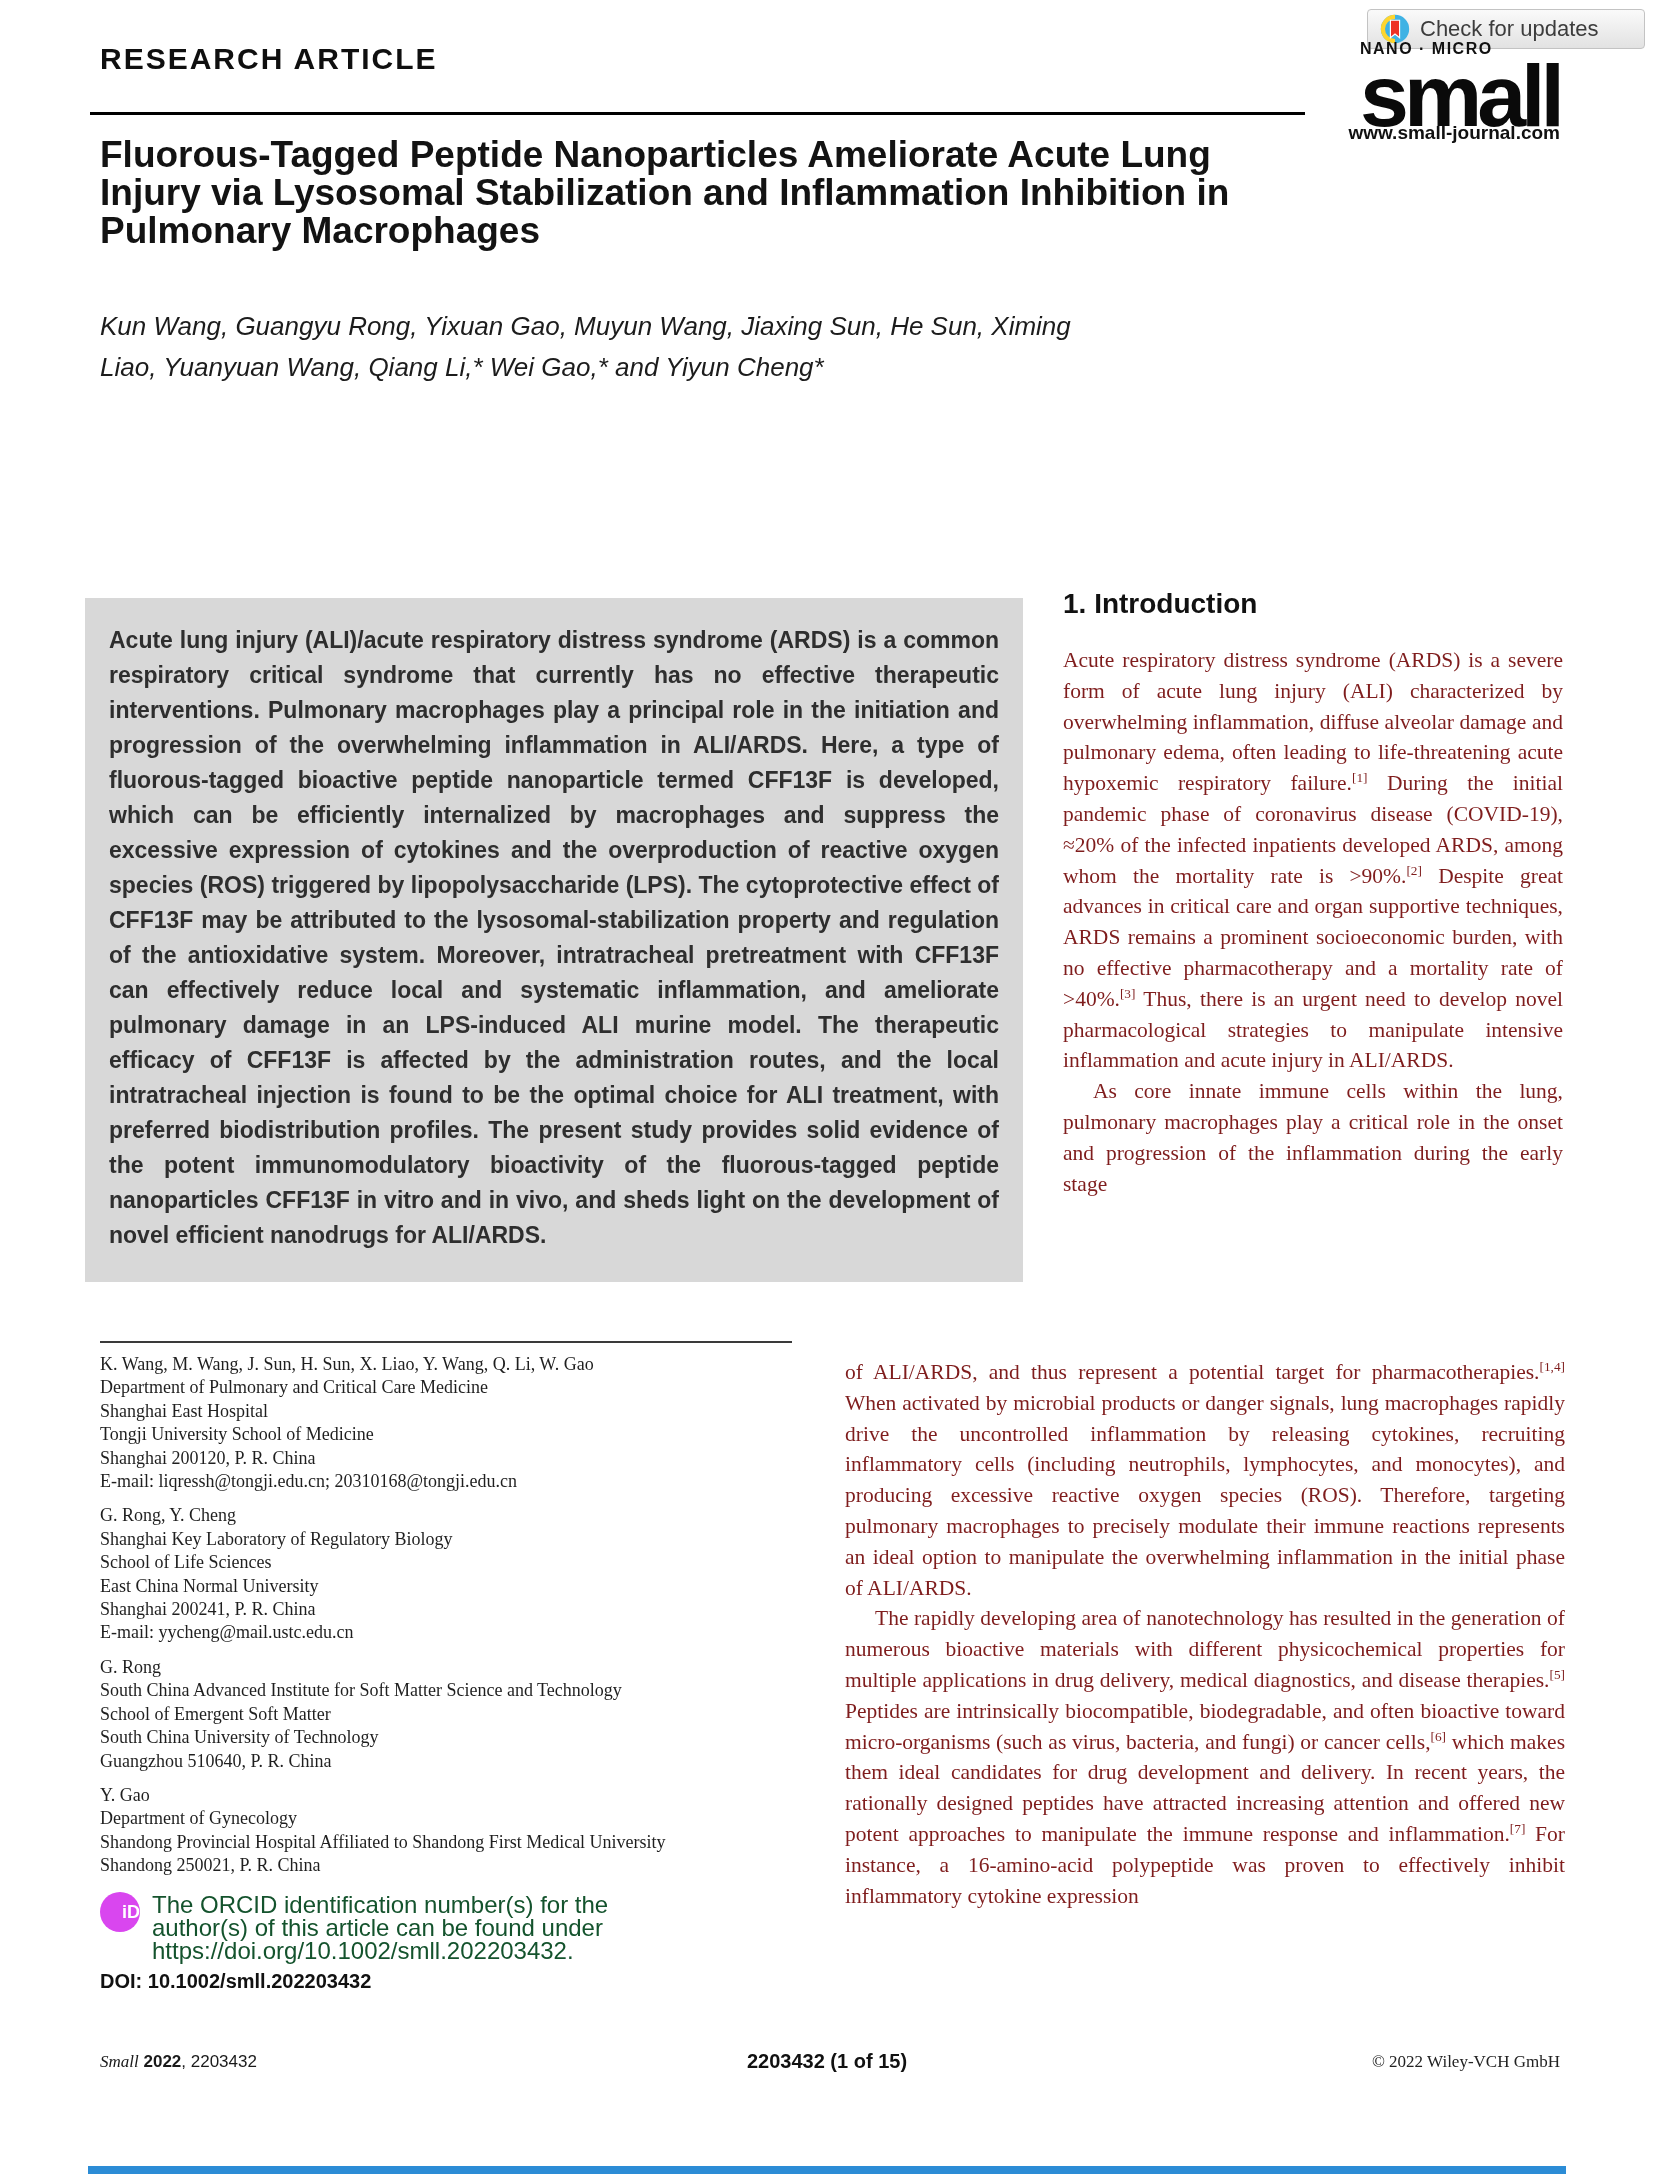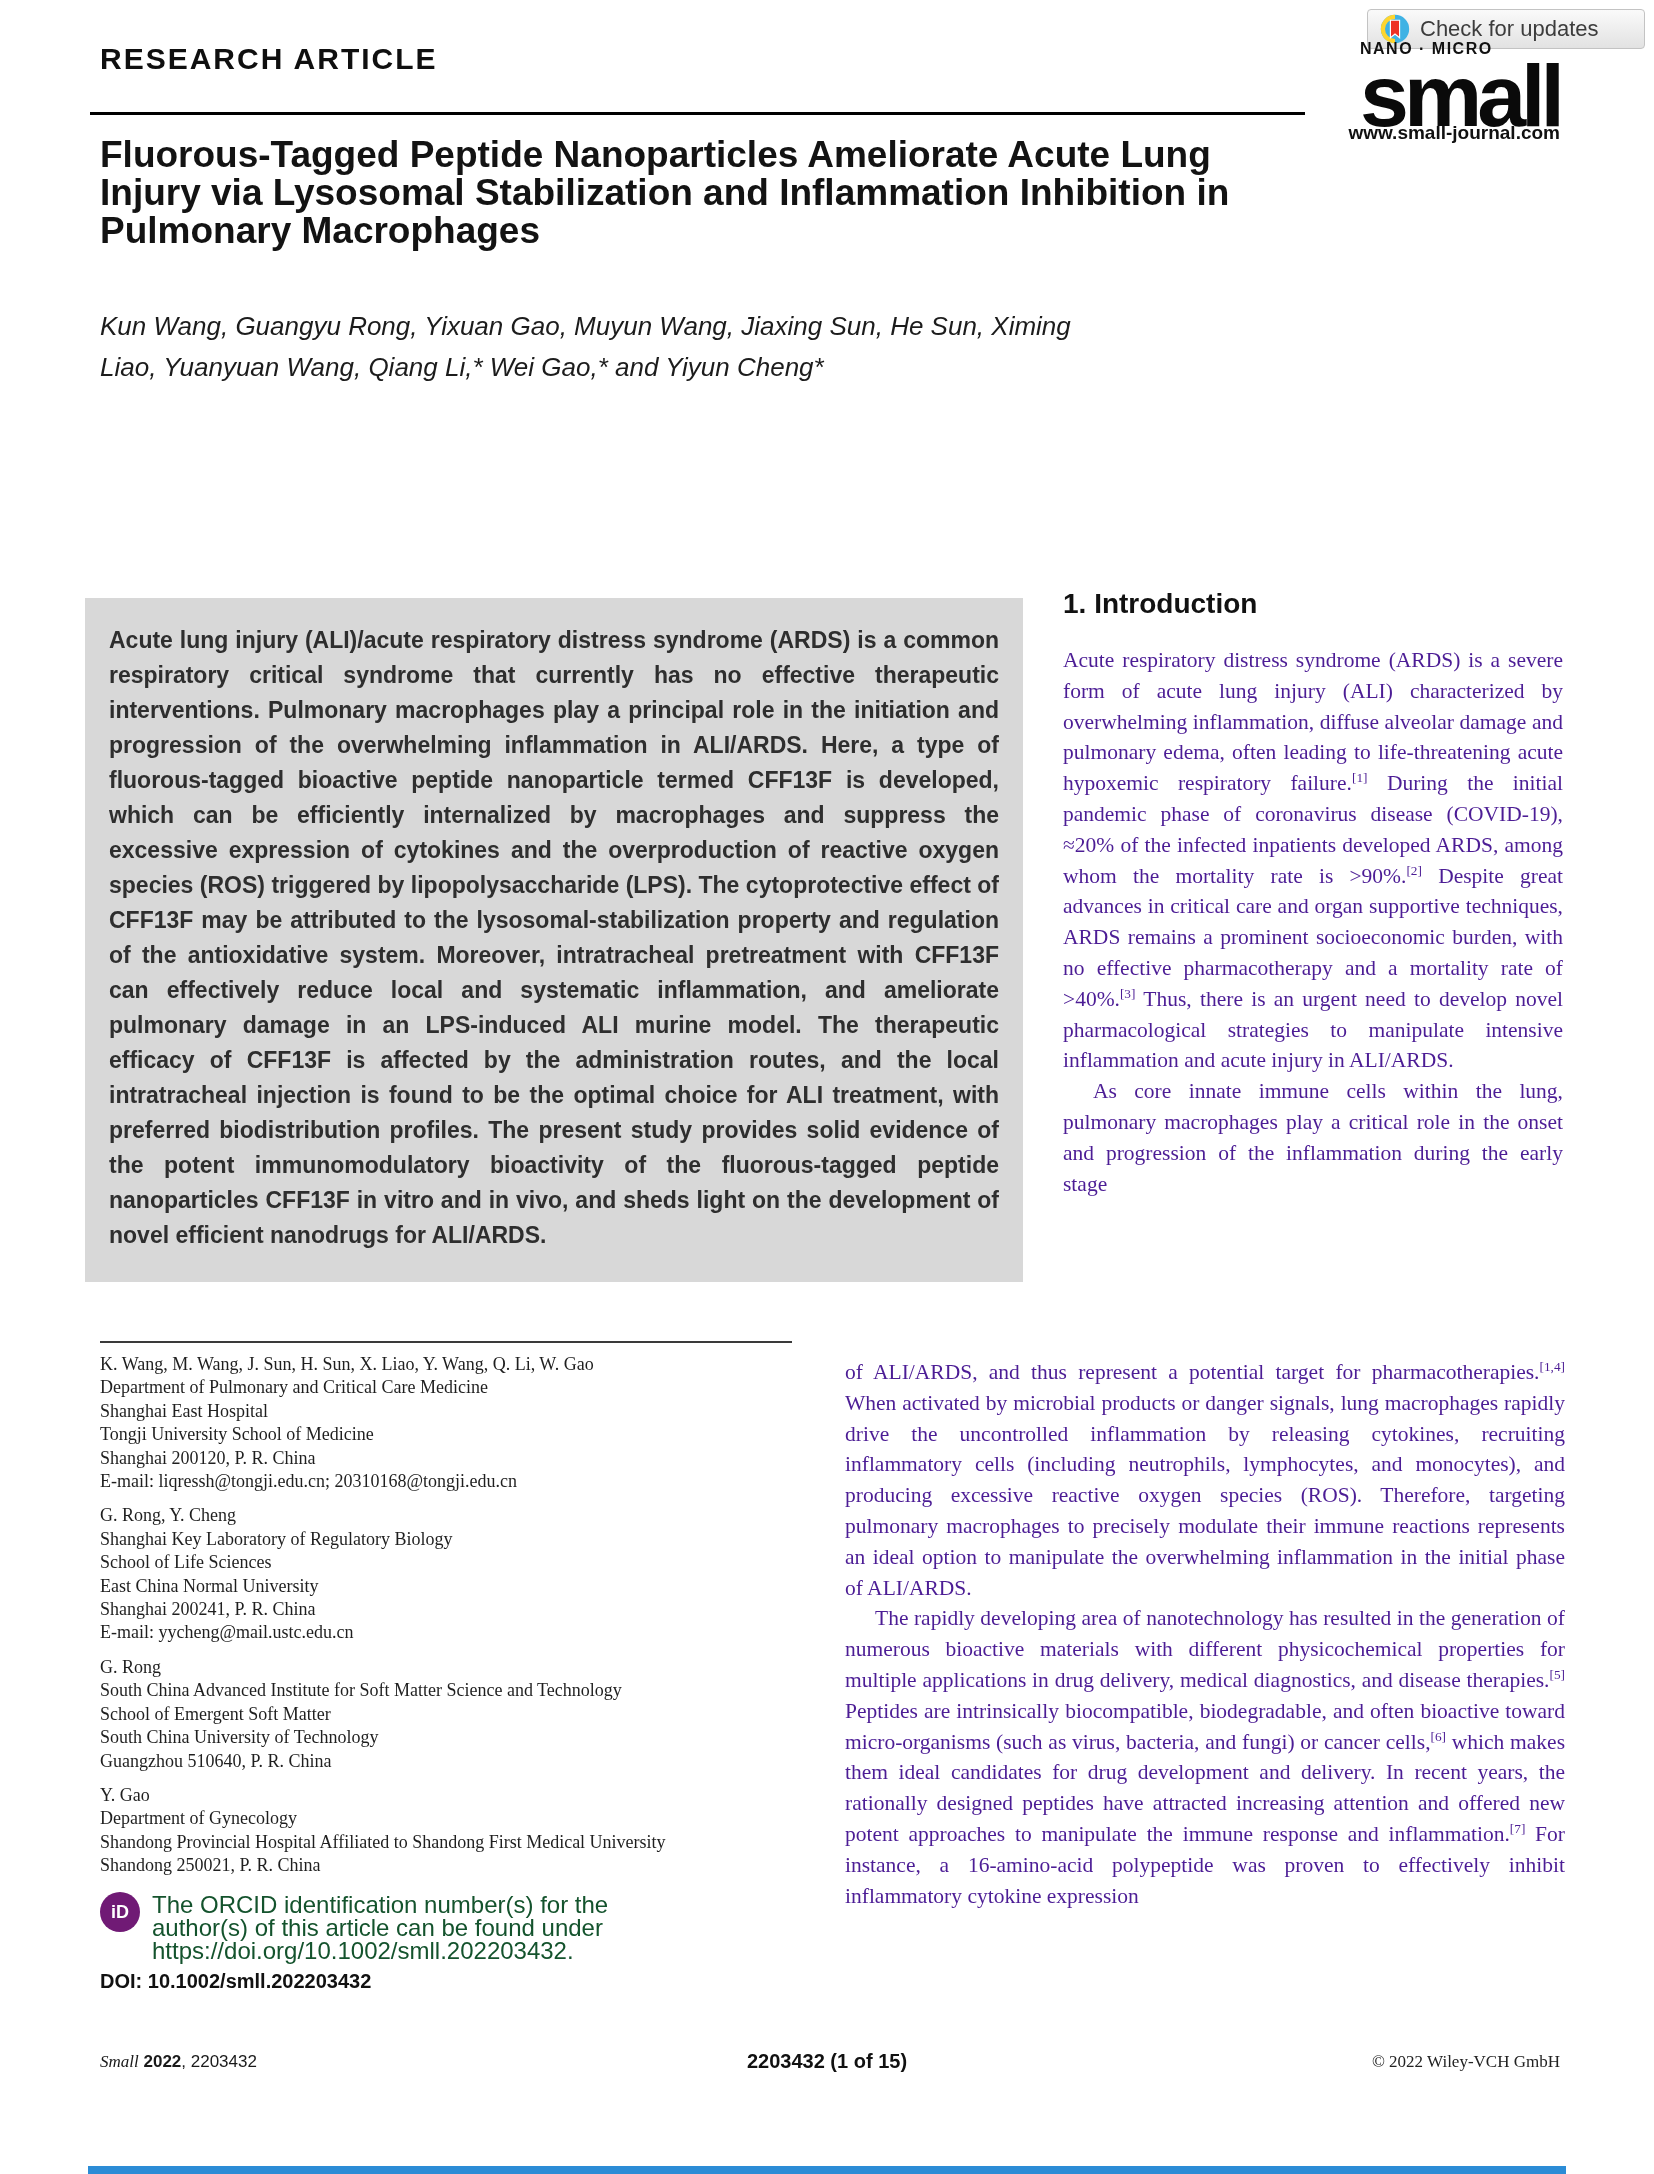--- a/index.html
+++ b/index.html
@@ -53,35 +53,35 @@
   }
   
   .intro-heading{
     position:absolute;left:1063px;top:588px;margin:0;
     font-size:28px;font-weight:bold;color:#111;
   }
   .col-narrow{position:absolute;left:1063px;top:645px;width:500px;}
   .col-wide{position:absolute;left:845px;top:1357px;width:720px;}
   .body-par{
     margin:0;font-family:"Liberation Serif",serif;
-    font-size:21.5px;line-height:30.8px;color:#4c1d95;
+    font-size:21.5px;line-height:30.8px;color:#7f1d1d;
     text-align:justify;hyphens:none;
   }
   .body-par.indent{text-indent:30px;}
   .body-par sup{font-size:0.62em;line-height:0;}
   
   .affil-rule{position:absolute;left:100px;top:1341px;width:692px;height:2px;background:#3a3a3a;}
   .affiliations{position:absolute;left:100px;top:1353px;width:710px;font-family:Liberation Serif, serif;}
   .affil-group{margin-bottom:11px;}
   .affil-line{font-size:18px;line-height:23.4px;color:#1f1f1f;}
   
   .orcid-icon{
     position:absolute;left:100px;top:1892px;width:40px;height:40px;border-radius:50%;
-    background:#701a75;color:#fff;font-weight:bold;font-size:18px;
-    display:flex;align-items:center;justify-content:center;
+    background:#d946ef;color:#fff;font-weight:bold;font-size:18px;
+    display:flex;align-items:center;justify-content:flex-end;
   }
   .orcid-text{
     position:absolute;left:152px;top:1893px;width:510px;margin:0;
     font-size:24px;line-height:23px;color:#14532d;
   }
   .doi{position:absolute;left:100px;top:1970px;font-size:20px;font-weight:bold;color:#111;}
   
   .footer-left{position:absolute;left:100px;top:2052px;font-size:17px;color:#1a1a1a;}
   .footer-left .f-journal{font-family:"Liberation Serif",serif;font-style:italic;}
   .footer-left .f-year{font-weight:bold;}

